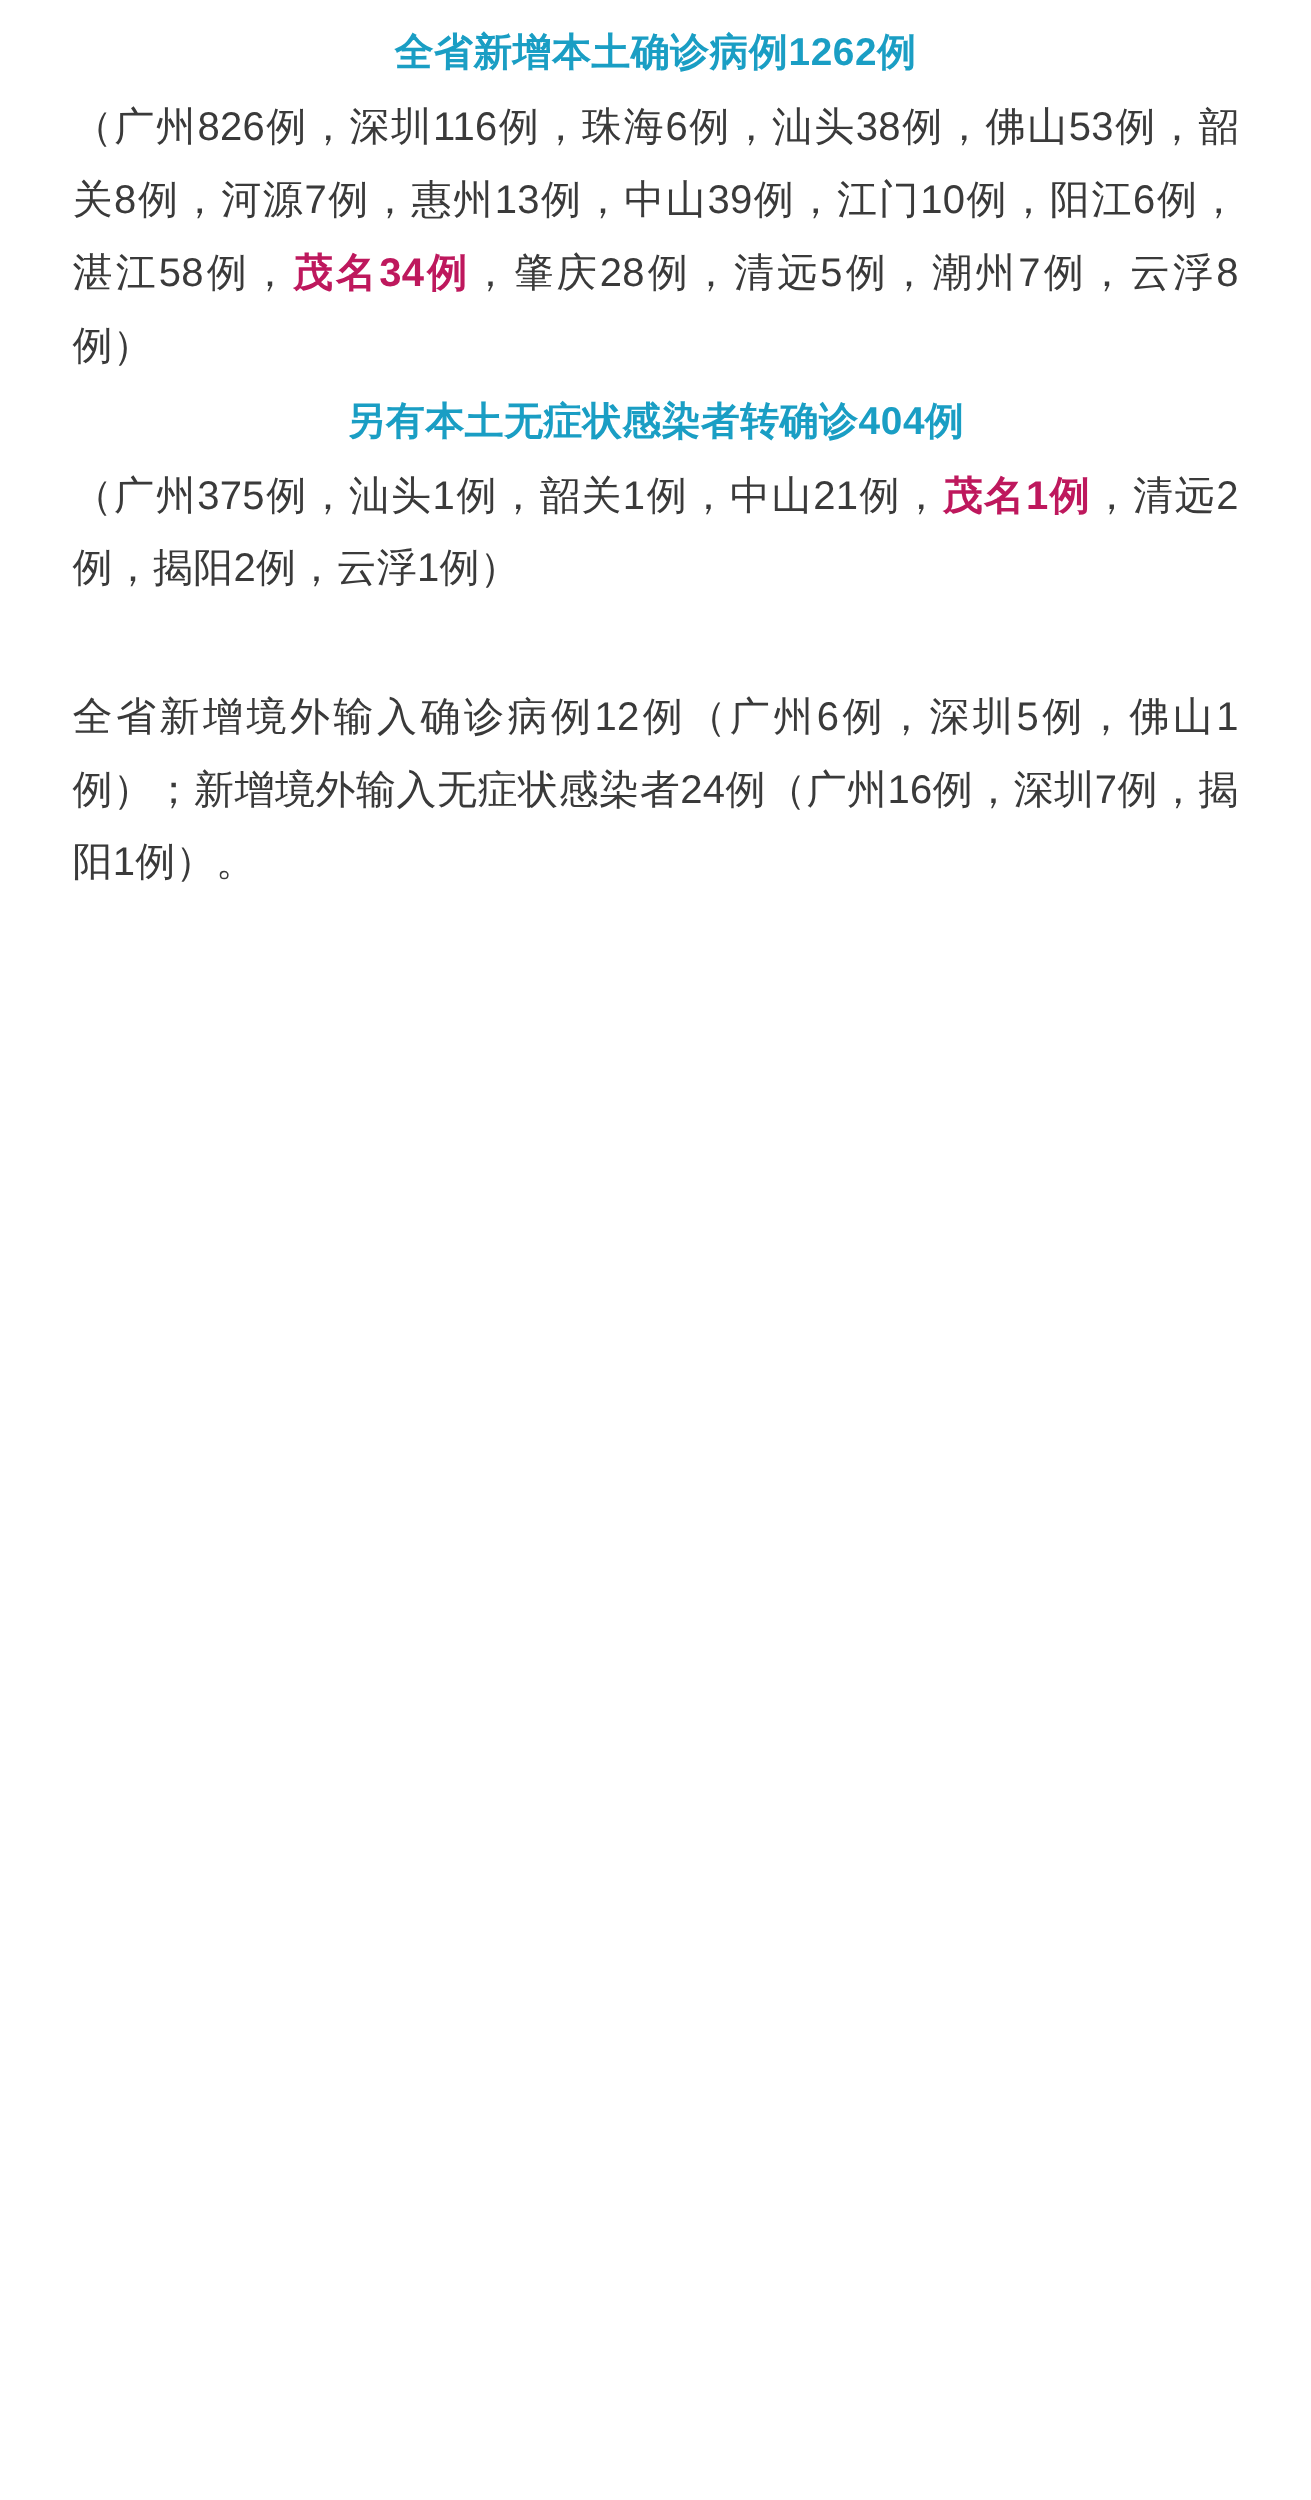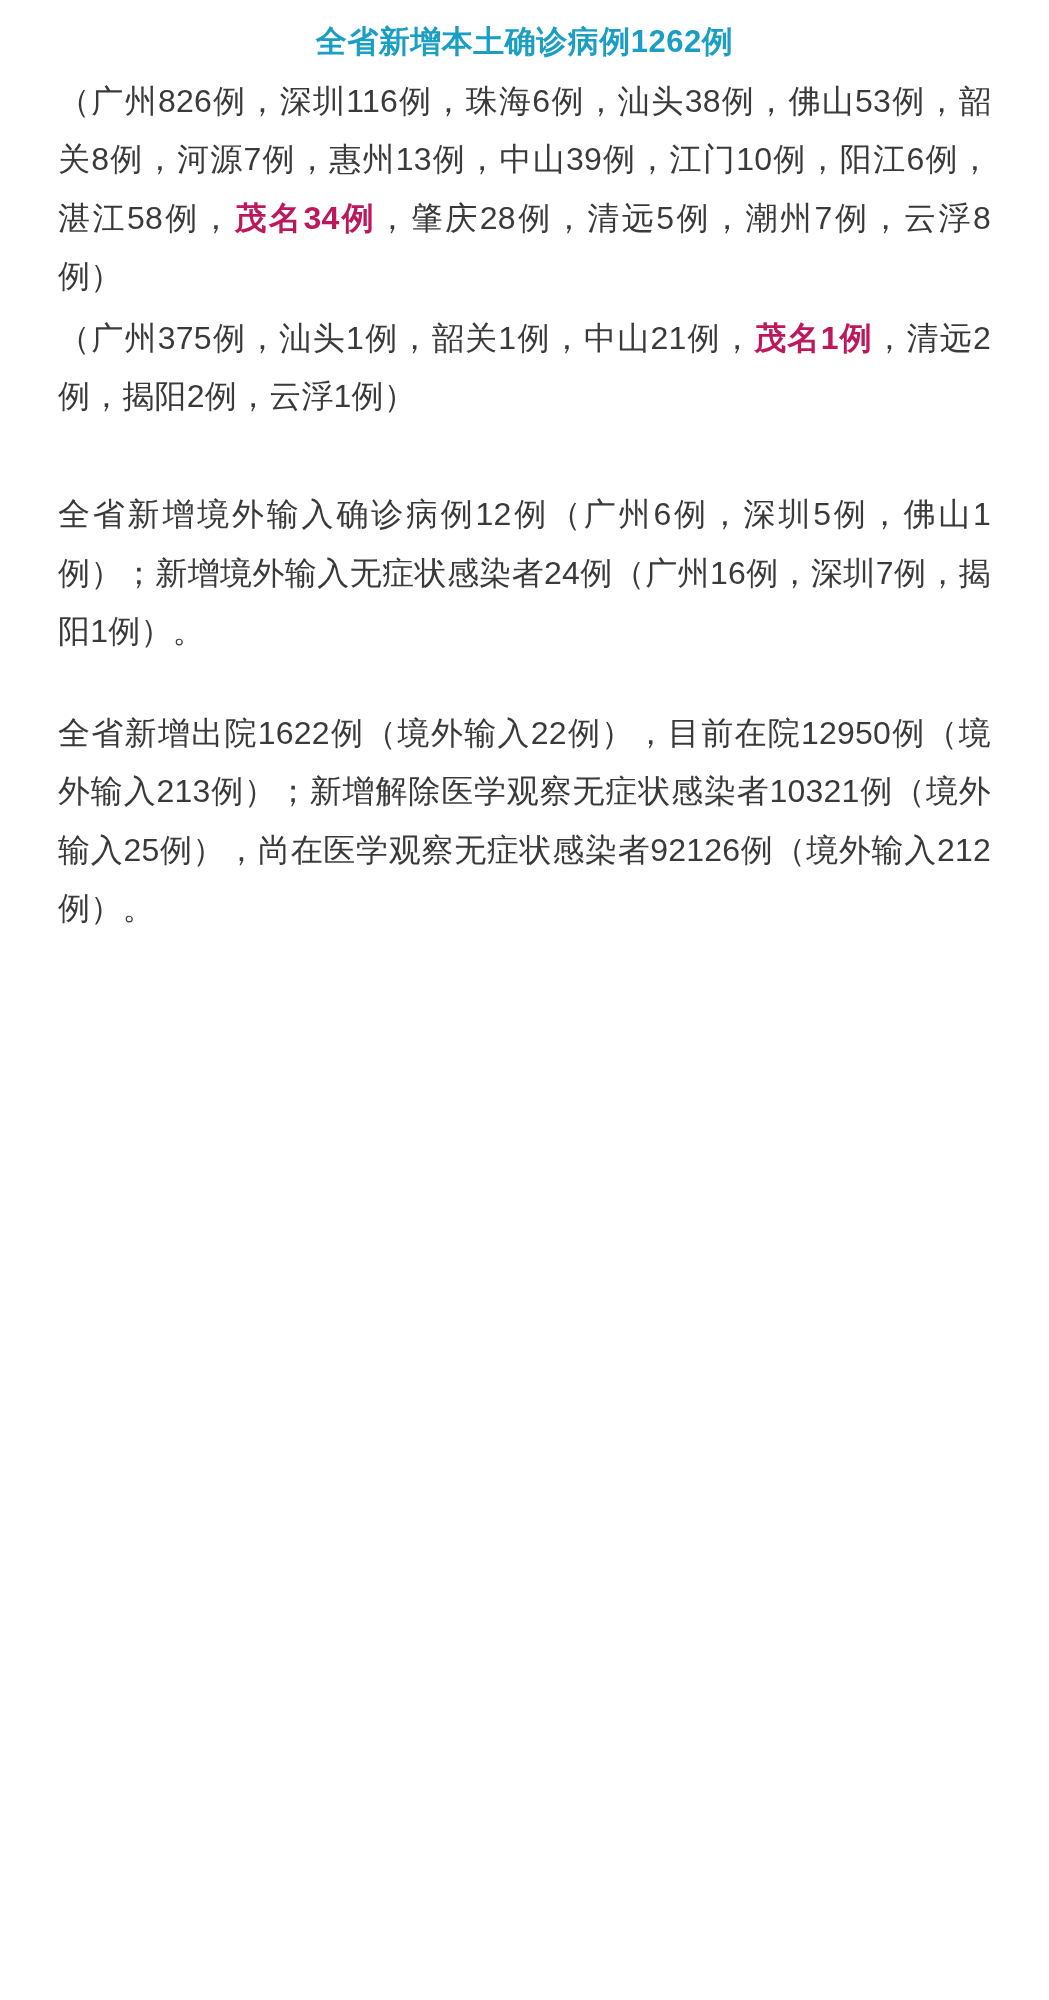--- a/index.html
+++ b/index.html
@@ -54,27 +54,27 @@
 
 <div class="page">
 
   <div class="block">
     <div class="heading">全省新增本土确诊病例1262例</div>
     <p class="para"><span>（广州826例，深圳116例，珠海6例，汕头38例，佛山53例，韶关8例，河源7例，惠州13例，中山39例，江门10例，阳江6例，湛江58例，</span><span class="hl">茂名34例</span><span>，肇庆28例，清远5例，潮州7例，云浮8例）</span></p>
   </div>
 
 
   <div class="block">
+    <div class="heading">另有本土无症状感染者转确诊404例</div>
     <p class="para"><span>（广州375例，汕头1例，韶关1例，中山21例，</span><span class="hl">茂名1例</span><span>，清远2例，揭阳2例，云浮1例）</span></p>
   </div>
 
   <div class="spacer-lg"></div>
 
   <p class="para">全省新增境外输入确诊病例12例（广州6例，深圳5例，佛山1例）；新增境外输入无症状感染者24例（广州16例，深圳7例，揭阳1例）。</p>
 
   <div class="spacer-md"></div>
 
-  <p class="para">全省新增出院1622例（境外输入22例），目前在院12950例（境外输入213例）；新增解除医学观察无症状感染者10321例（境外输入25例），尚在医学观察无症状感染者92126例（境外输入212例）。</p>
 
   <div class="spacer-md"></div>
 
 
 </div>
 
 </body></html>

